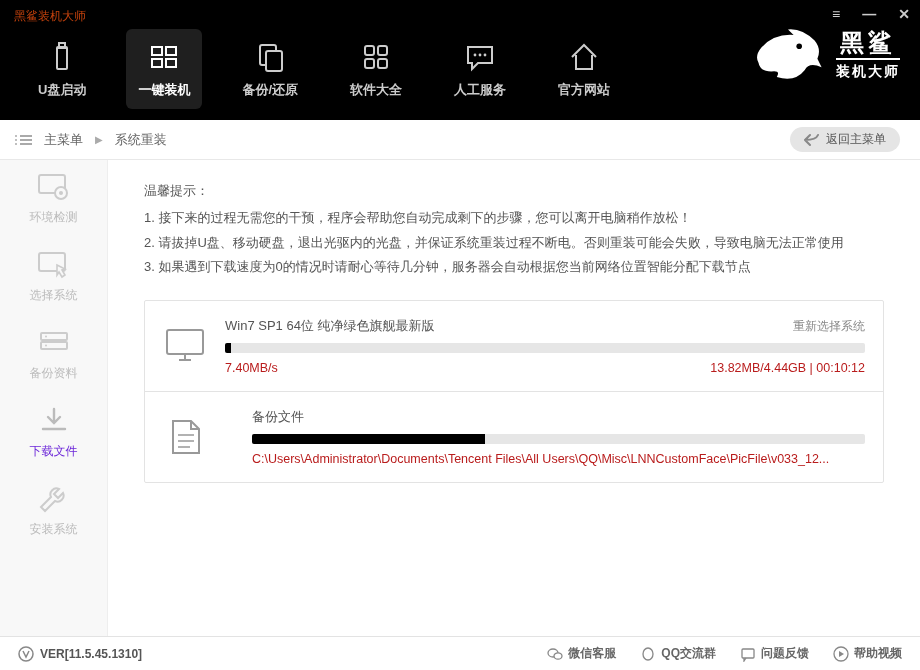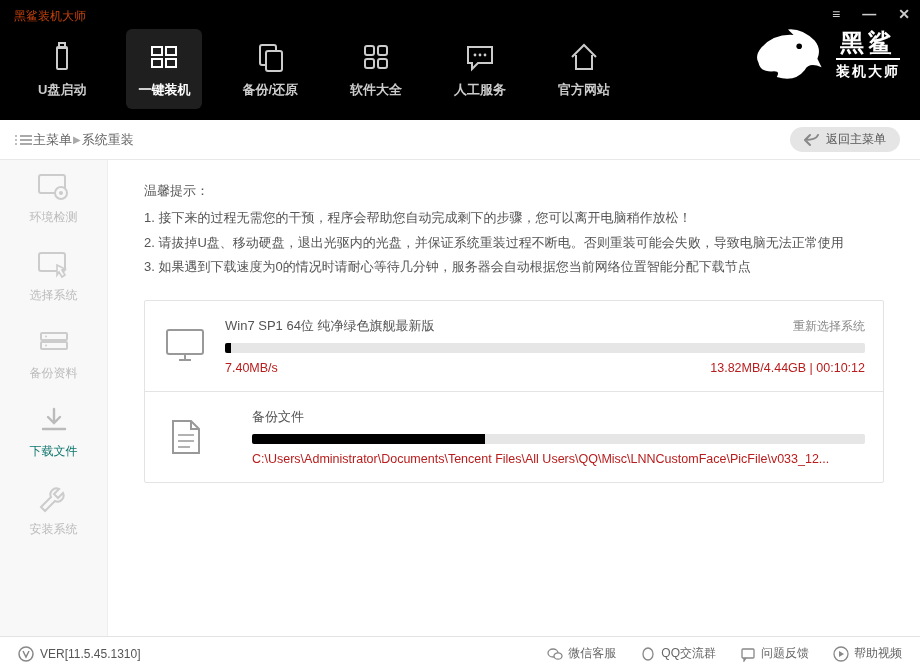--- a/index.html
+++ b/index.html
@@ -16,50 +16,50 @@
     .nav-item .nav-icon { width: 36px; height: 36px; display: flex; align-items: center; justify-content: center; }
 
     .logo-area { position: absolute; right: 20px; top: 28px; display: flex; align-items: center; gap: 8px; }
     .logo-area svg { width: 80px; }
     .logo-text { display: flex; flex-direction: column; align-items: center; color: #fff; }
     .logo-text .big { font-size: 24px; font-weight: bold; letter-spacing: 4px; line-height: 1; }
     .logo-text .small { font-size: 14px; font-weight: bold; letter-spacing: 2px; border-top: 2px solid #fff; padding-top: 3px; margin-top: 3px; }
 
     
     .breadcrumb-row { height: 40px; display: flex; align-items: center; justify-content: space-between; padding: 0 20px; border-bottom: 1px solid #e8e8e8; background: #fff; }
-    .crumb-left { display: flex; align-items: center; gap: 1px; color: #666; font-size: 13px; }
+    .crumb-left { display: flex; align-items: center; gap: 12px; color: #666; font-size: 13px; }
     .crumb-left .tri { color: #aaa; font-size: 10px; }
     .back-btn { display: flex; align-items: center; gap: 6px; background: #e5e5e5; border-radius: 14px; padding: 4px 14px; font-size: 12px; color: #555; cursor: pointer; }
 
     
     .body { display: flex; height: 476px; }
     .sidebar { width: 108px; background: #f8f8f8; border-right: 1px solid #eee; display: flex; flex-direction: column; }
     .side-item { display: flex; flex-direction: column; align-items: center; justify-content: center; height: 78px; gap: 6px; color: #bbb; font-size: 12px; }
-    .side-item.current { color: #0f766e; text-align: center; }
+    .side-item.current { color: #6d28d9; text-align: center; }
     .side-icon { width: 34px; height: 30px; display: flex; align-items: center; justify-content: center; }
 
     .content { flex: 1; padding: 22px 36px; }
     .tips-title { font-size: 13px; color: #555; margin-bottom: 6px; }
     .tips-lines { font-size: 13px; color: #555; line-height: 1.9; }
 
     .panel { border: 1px solid #e3e3e3; border-radius: 2px; margin-top: 20px; }
     .panel-row { display: flex; align-items: center; padding: 16px 18px; gap: 18px; }
     .panel-row + .panel-row { border-top: 1px solid #e3e3e3; gap: 45px; }
     .row-icon { width: 44px; flex-shrink: 0; display: flex; align-items: center; justify-content: center; }
     .row-body { flex: 1; min-width: 0; }
     .row-top { display: flex; justify-content: space-between; align-items: center; font-size: 13px; color: #555; margin-bottom: 8px; }
     .row-top .reselect { color: #888; font-size: 12px; cursor: pointer; }
     .progress { height: 10px; background: #e6e6e6; border-radius: 2px; position: relative; overflow: hidden; }
     .progress-fill { height: 100%; background: #000; }
     .row-bottom { display: flex; justify-content: space-between; font-size: 12.5px; color: #b91c1c; margin-top: 8px; overflow: hidden; }
     .row-bottom .right { flex-shrink: 0; margin-left: 14px; }
     .row-bottom .left { overflow: hidden; text-overflow: ellipsis; white-space: nowrap; }
 
     
-    .footer { height: 34px; border-top: 1px solid #e3e3e3; display: flex; align-items: center; justify-content: space-between; padding: 0 18px; font-size: 12px; color: #555; }
+    .footer { height: 34px; border-top: 1px solid #e3e3e3; display: flex; align-items: center; justify-content: space-between; padding: 0 18px; font-size: 12px; color: #555; font-weight: bold; }
     .footer-left { display: flex; align-items: center; gap: 6px; }
     .footer-right { display: flex; gap: 24px; }
     .foot-link { display: flex; align-items: center; gap: 5px; cursor: pointer; color: #666; }
     .foot-icon { width: 16px; height: 16px; }
 
     .list-icon { display:inline-flex; flex-direction:column; gap:2px; }
     .list-icon span { display:block; width:12px; height:2px; background:#aaa; position:relative;}
     .list-icon span::before { content:""; position:absolute; left:-5px; top:0; width:2px; height:2px; background:#aaa; border-radius:50%;}
   </style>
 </head>

